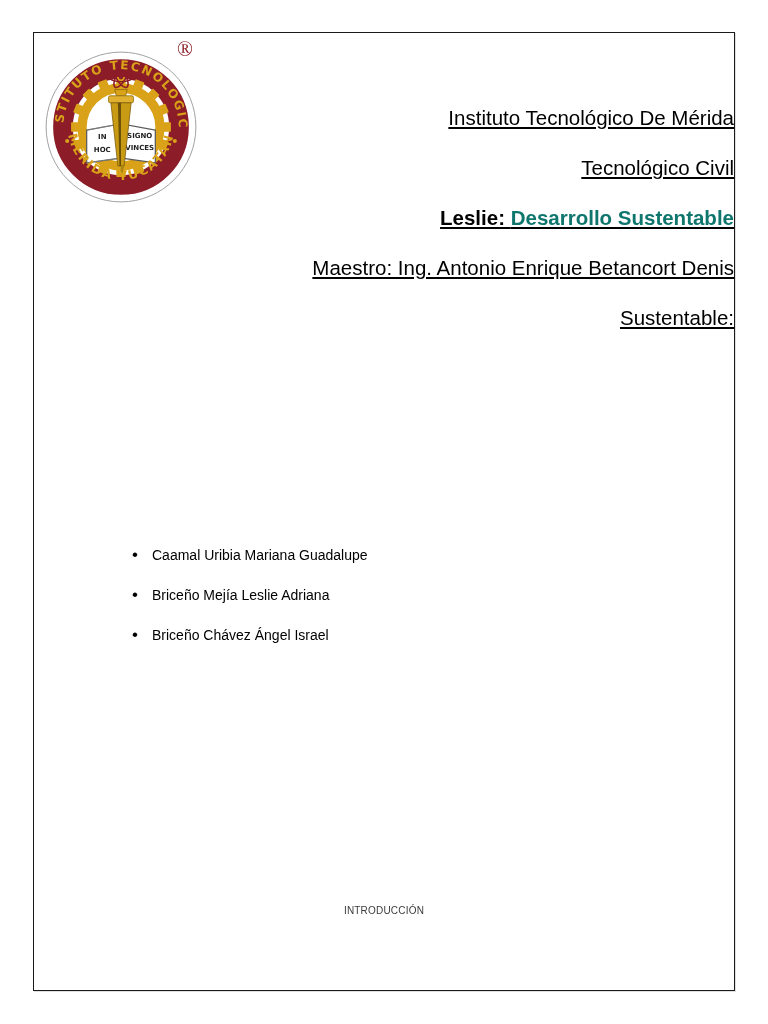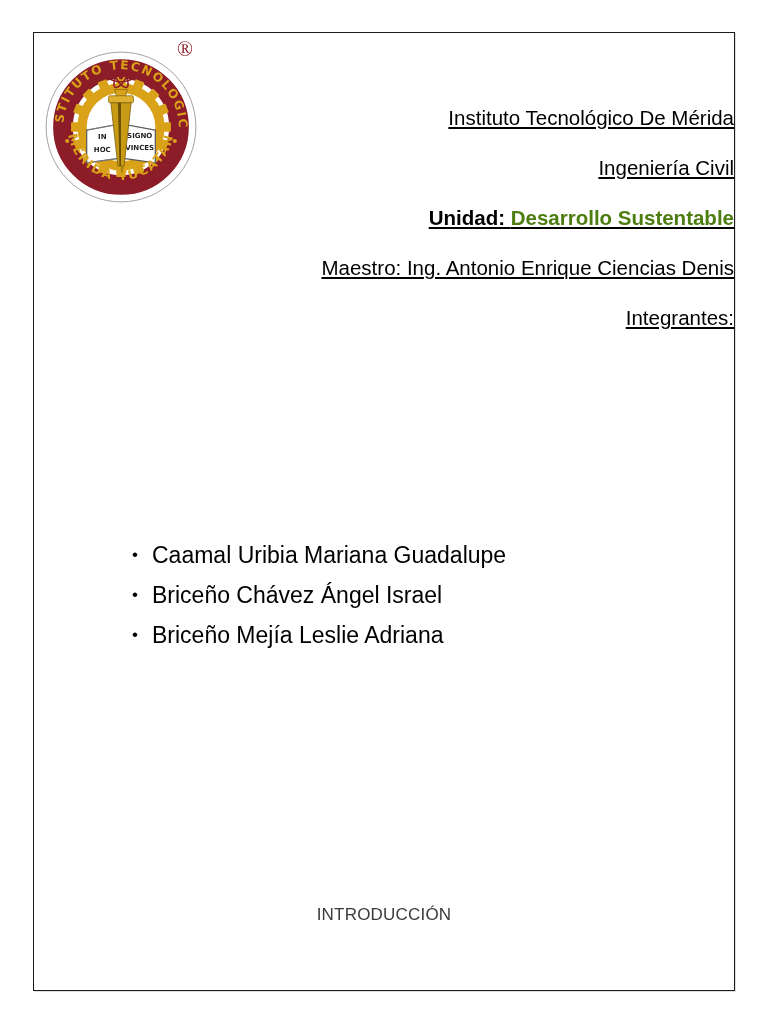--- a/index.html
+++ b/index.html
@@ -70,39 +70,39 @@
   }
   .cline {
     font-size: 20.5px;
     line-height: 50px;
     color: #000000;
     white-space: nowrap;
   }
   .cline.bold { font-weight: bold; }
   .cline .subject-name {
     font-weight: bold;
-    color: #4d7c0f;
+    color: #0f766e;
   }
   .cline .underlined {
     text-decoration: underline;
   }
 
   
   .members-list {
     position: absolute;
     left: 96px;
     top: 502px;
     margin: 0;
     padding: 0 0 0 22px;
     list-style: none;
     width: 560px;
   }
   .member-item {
     position: relative;
-    font-size: 23px;
+    font-size: 14px;
     line-height: 40px;
     color: #000000;
     white-space: nowrap;
   }
   .member-item::before {
     content: "\2022";
     position: absolute;
     left: -20px;
     top: 0;
     font-size: 17px;
@@ -110,21 +110,21 @@
     color: #000000;
   }
 
   
   .section-heading {
     position: absolute;
     left: 0;
     top: 872px;
     width: 100%;
     text-align: center;
-    font-size: 17px;
+    font-size: 10px;
     letter-spacing: 0.2px;
     color: #3b3b3b;
   }
 </style>
 </head>
 <body>
 
 <div class="page-sheet">
   <div class="cover-body">
 
@@ -198,31 +198,31 @@
             <textPath href="#arcBot" startOffset="50%" text-anchor="middle">MERIDA YUCATAN</textPath>
           </text>
           <circle cx="31" cy="118" r="2.6" fill="#D9A218"></circle>
           <circle cx="169" cy="118" r="2.6" fill="#D9A218"></circle>
         </svg>
       </div>
     </div>
 
     <div class="cover-lines">
       <div class="cline">Instituto Tecnológico De Mérida</div>
-      <div class="cline">Ingeniería Civil</div>
+      <div class="cline">Tecnológico Civil</div>
       <div class="cline bold">
-        <span>Unidad:</span>
+        <span>Leslie:</span>
         <span class="subject-name">Desarrollo Sustentable</span>
       </div>
-      <div class="cline">Maestro: Ing. Antonio Enrique Ciencias Denis</div>
-      <div class="cline">Integrantes:</div>
+      <div class="cline">Maestro: Ing. Antonio Enrique Betancort Denis</div>
+      <div class="cline">Sustentable:</div>
     </div>
 
     <ul class="members-list">
       <li class="member-item">Caamal Uribia Mariana Guadalupe</li>
+      <li class="member-item">Briceño Mejía Leslie Adriana</li>
       <li class="member-item">Briceño Chávez Ángel Israel</li>
-      <li class="member-item">Briceño Mejía Leslie Adriana</li>
     </ul>
 
     <div class="section-heading">INTRODUCCIÓN</div>
 
   </div>
 </div>
 
 </body></html>

